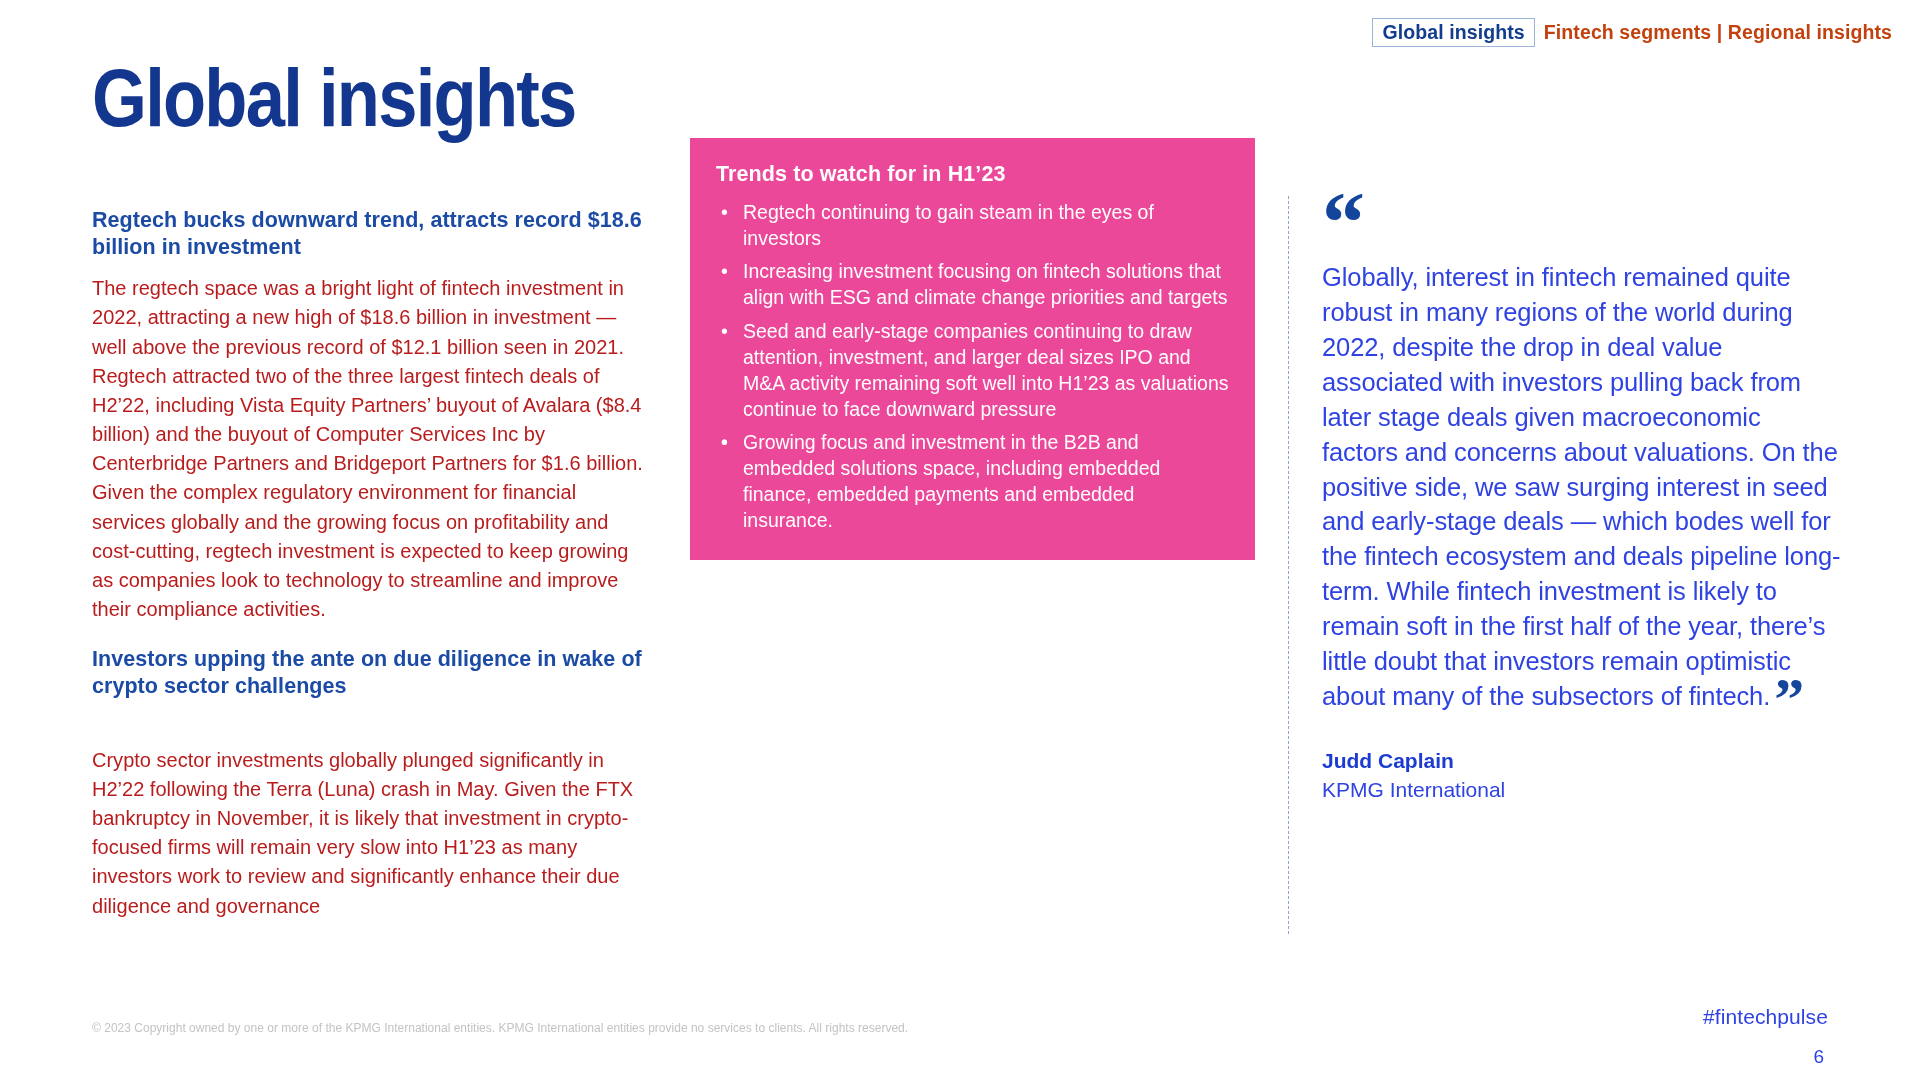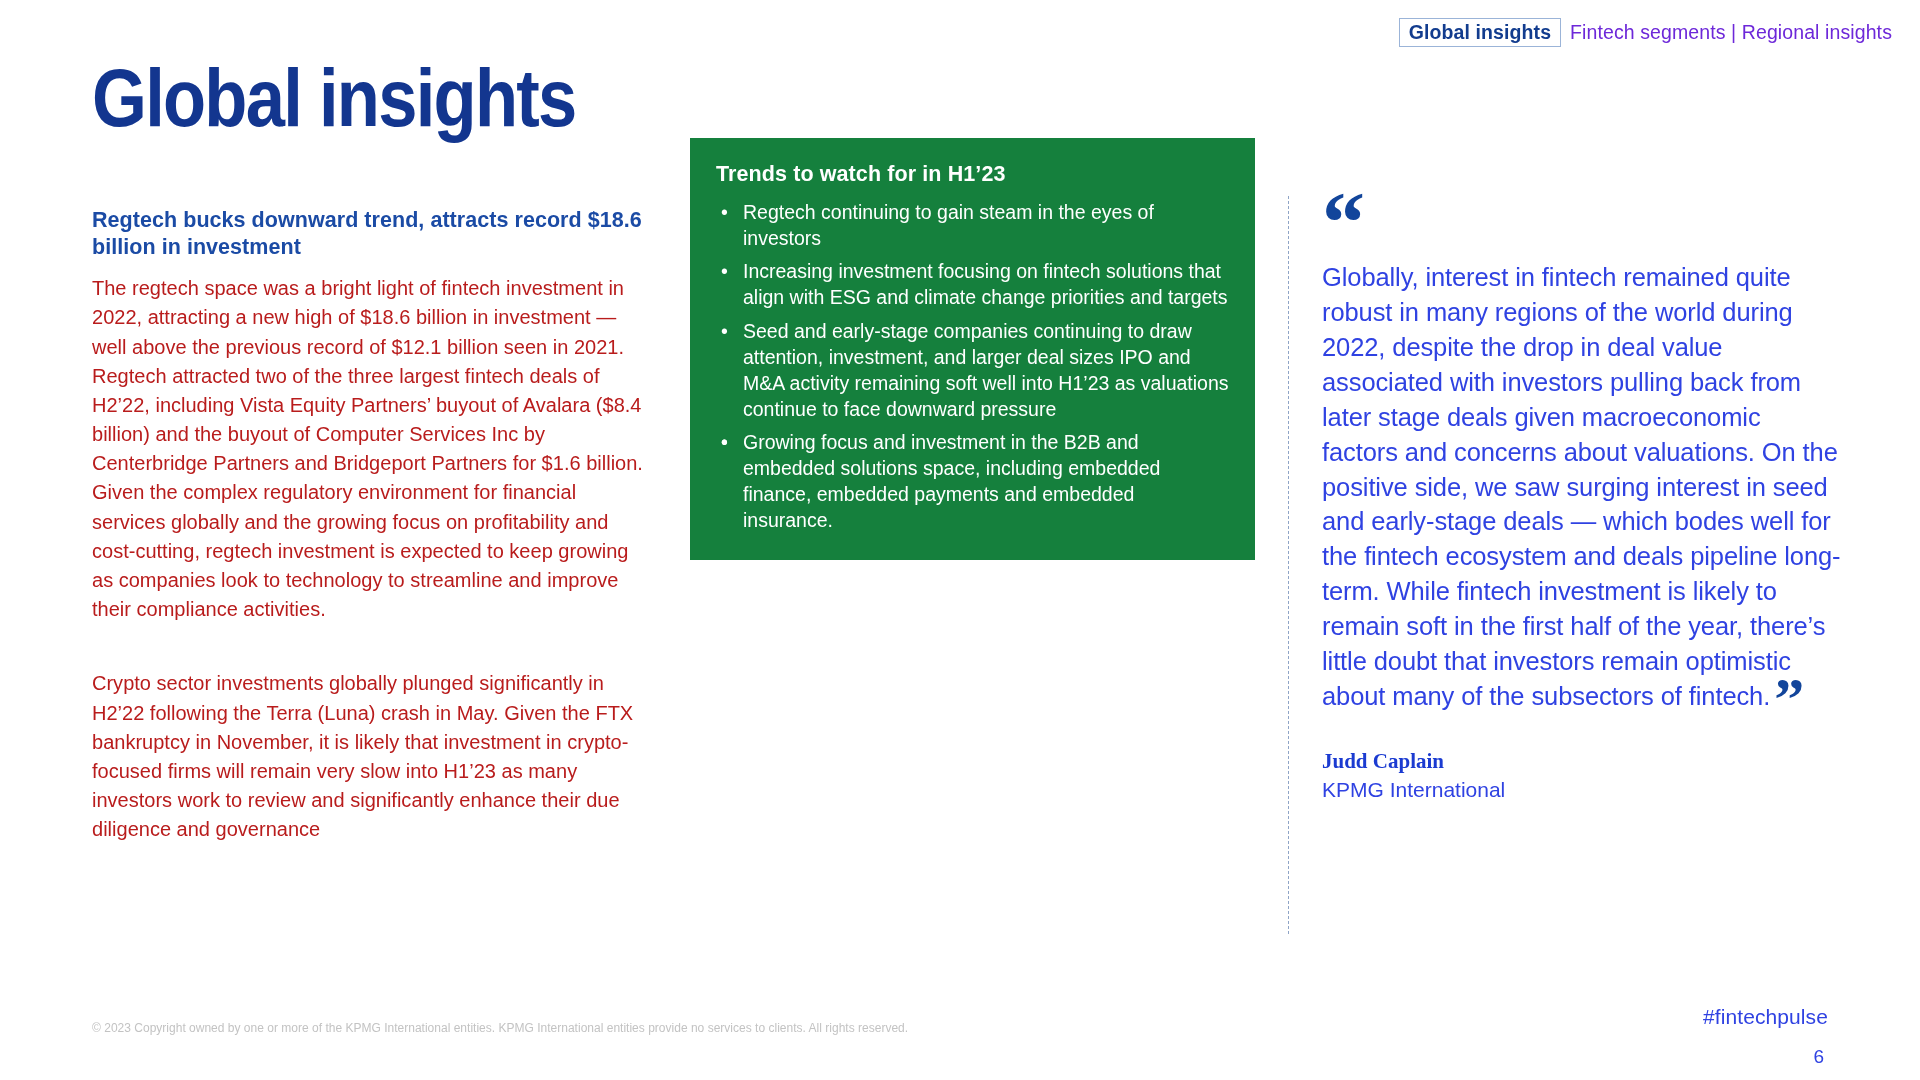--- a/index.html
+++ b/index.html
@@ -30,22 +30,22 @@
   }
   .topnav .active {
     font-weight: bold;
     color: #123c8e;
     border: 1px solid #9bb4d8;
     padding: 3px 9px 4px 9px;
     line-height: 1.05;
     margin-right: 9px;
   }
   .topnav .rest {
-    color: #6d28d9;
-    font-weight: normal;
+    color: #c2410c;
+    font-weight: bold;
   }
 
   
   .page-title {
     position: absolute;
     left: 92px;
     top: 57px;
     font-family: "Liberation Sans Narrow", "Liberation Sans", sans-serif;
     font-size: 82px;
     font-weight: bold;
@@ -99,21 +99,21 @@
     letter-spacing: 0.01px;
   }
   p.body:last-child { margin-bottom: 0; margin-top: 45px; }
 
   
   .trends-box {
     position: absolute;
     left: 690px;
     top: 138px;
     width: 565px;
-    background: #15803d;
+    background: #ec4899;
     color: #ffffff;
     padding: 24px 26px 26px 26px;
     box-sizing: border-box;
   }
   .trends-box h3 {
     margin: 0 0 12px 0;
     font-size: 21.5px;
     font-weight: bold;
     letter-spacing: 0.1px;
   }
@@ -178,21 +178,20 @@
   .attrib {
     margin-top: 33px;
     font-size: 21px;
     line-height: 1.37;
     color: #2f42e2;
   }
   .attrib .name {
     font-weight: bold;
     color: #1b3bd1;
     display: block;
-    font-family: Liberation Serif, serif;
   }
   .attrib .role,
   .attrib .org { display: block; }
 
   
   .hashtag {
     position: absolute;
     right: 92px;
     top: 1005px;
     font-size: 21px;
@@ -224,20 +223,21 @@
   <span class="rest">Fintech segments | Regional insights</span>
 </div>
 
 <div class="page-title">Global insights</div>
 
 <div class="columns">
 
   <div class="col-left">
     <h2 class="sub">Regtech bucks downward trend, attracts record $18.6 billion in investment</h2>
     <p class="body">The regtech space was a bright light of fintech investment in 2022, attracting a new high of $18.6 billion in investment — well above the previous record of $12.1 billion seen in 2021. Regtech attracted two of the three largest fintech deals of H2’22, including Vista Equity Partners’ buyout of Avalara ($8.4 billion) and the buyout of Computer Services Inc by Centerbridge Partners and Bridgeport Partners for $1.6 billion. Given the complex regulatory environment for financial services globally and the growing focus on profitability and cost-cutting, regtech investment is expected to keep growing as companies look to technology to streamline and improve their compliance activities.</p>
+    <h2 class="sub">Investors upping the ante on due diligence in wake of crypto sector challenges</h2>
     <p class="body">Crypto sector investments globally plunged significantly in H2’22 following the Terra (Luna) crash in May. Given the FTX bankruptcy in November, it is likely that investment in crypto-focused firms will remain very slow into H1’23 as many investors work to review and significantly enhance their due diligence and governance</p>
   </div>
 
   <div class="col-mid">
     <p class="body">processes related to investments in the crypto space. There could also be a shift in investment to jurisdictions with stronger regulatory frameworks for crypto activities.</p>
   </div>
 
   <div class="col-right">
     <span class="quote-mark-open">“</span>
     <p class="quote-text"><span>Globally, interest in fintech remained quite robust in many regions of the world during 2022, despite the drop in deal value associated with investors pulling back from later stage deals given macroeconomic factors and concerns about valuations. On the positive side, we saw surging interest in seed and early-stage deals — which bodes well for the fintech ecosystem and deals pipeline long-term. While fintech investment is likely to remain soft in the first half of the year, there’s little doubt that investors remain optimistic about many of the subsectors of fintech.</span><span class="quote-mark-close">”</span></p>

